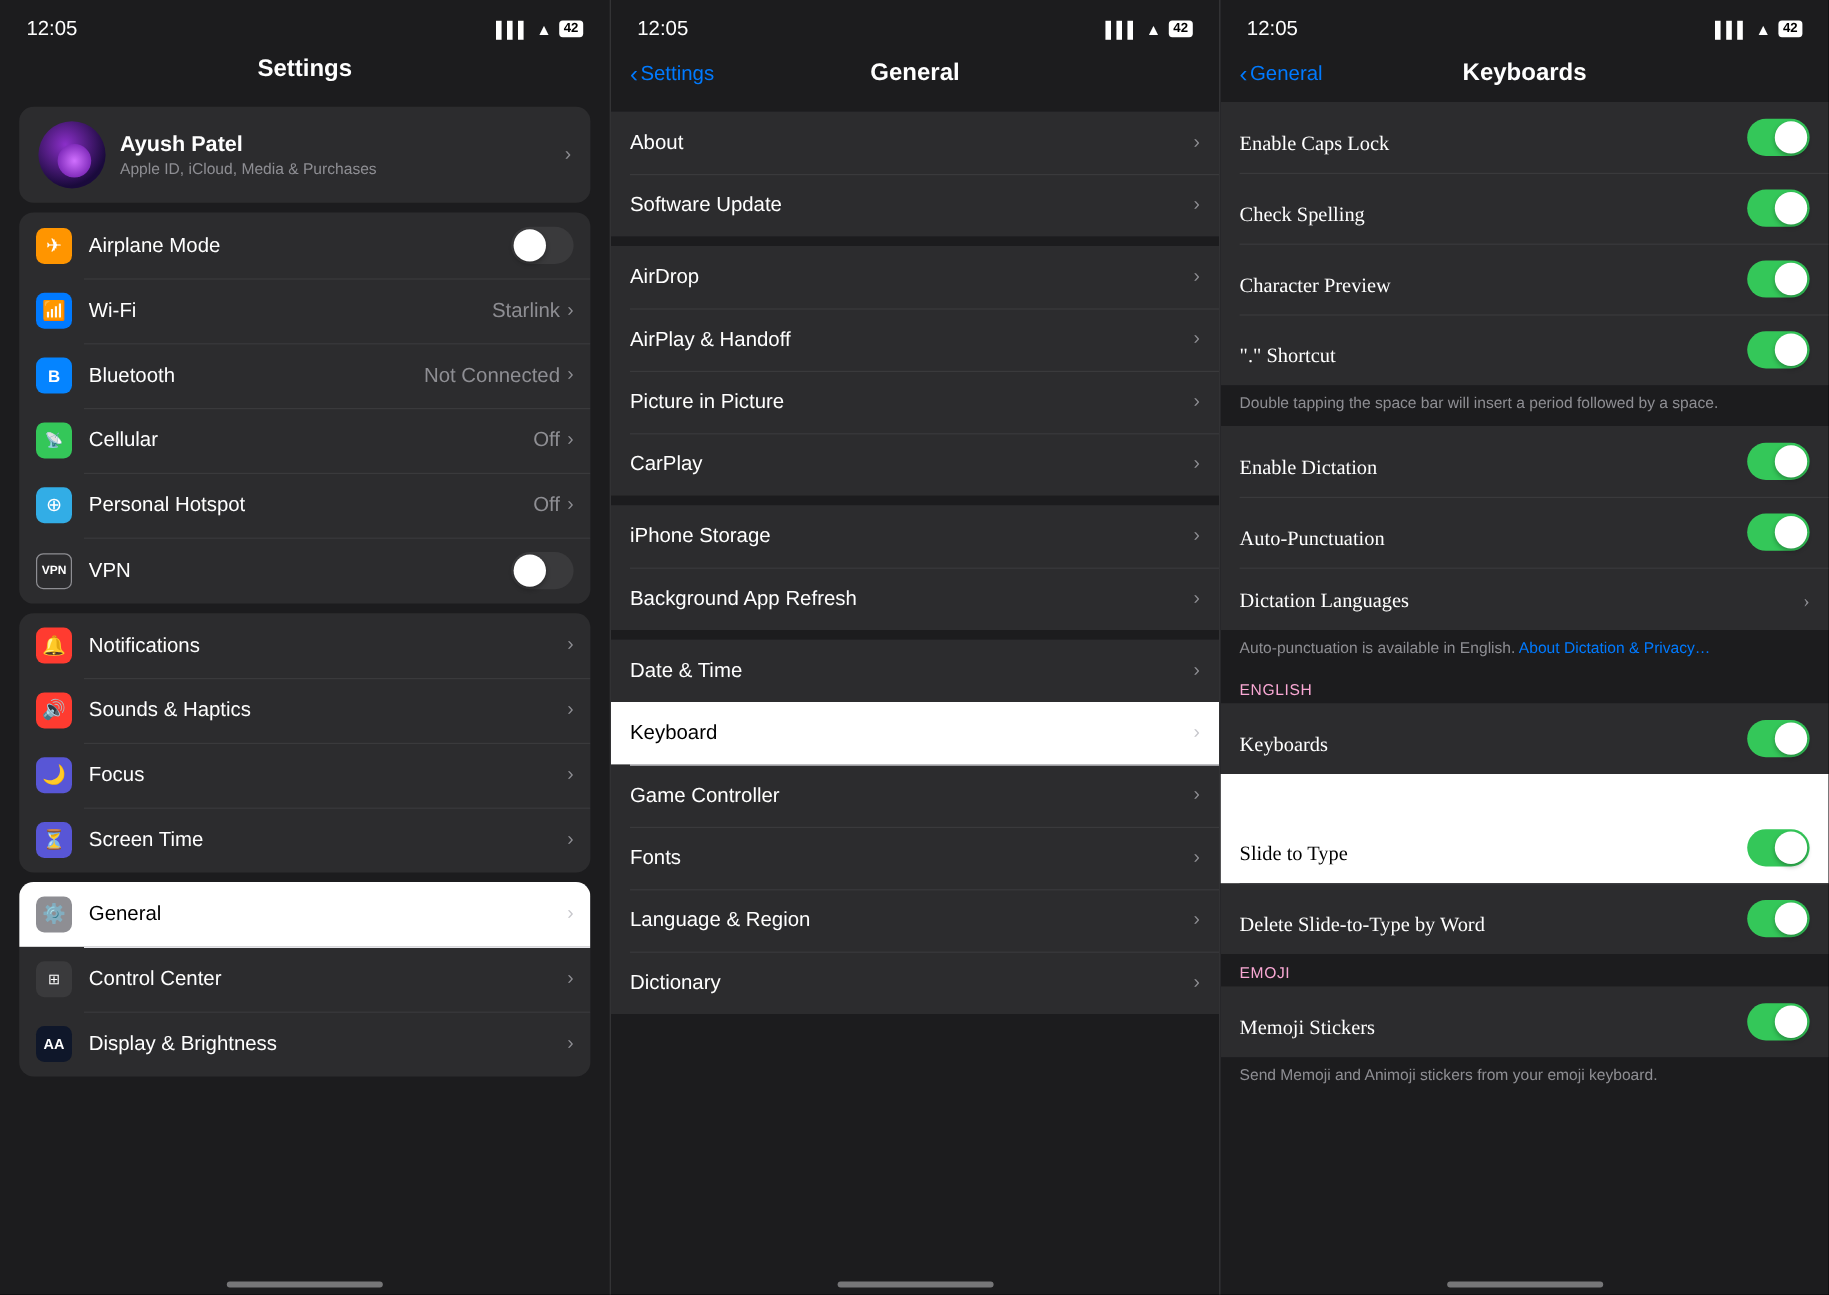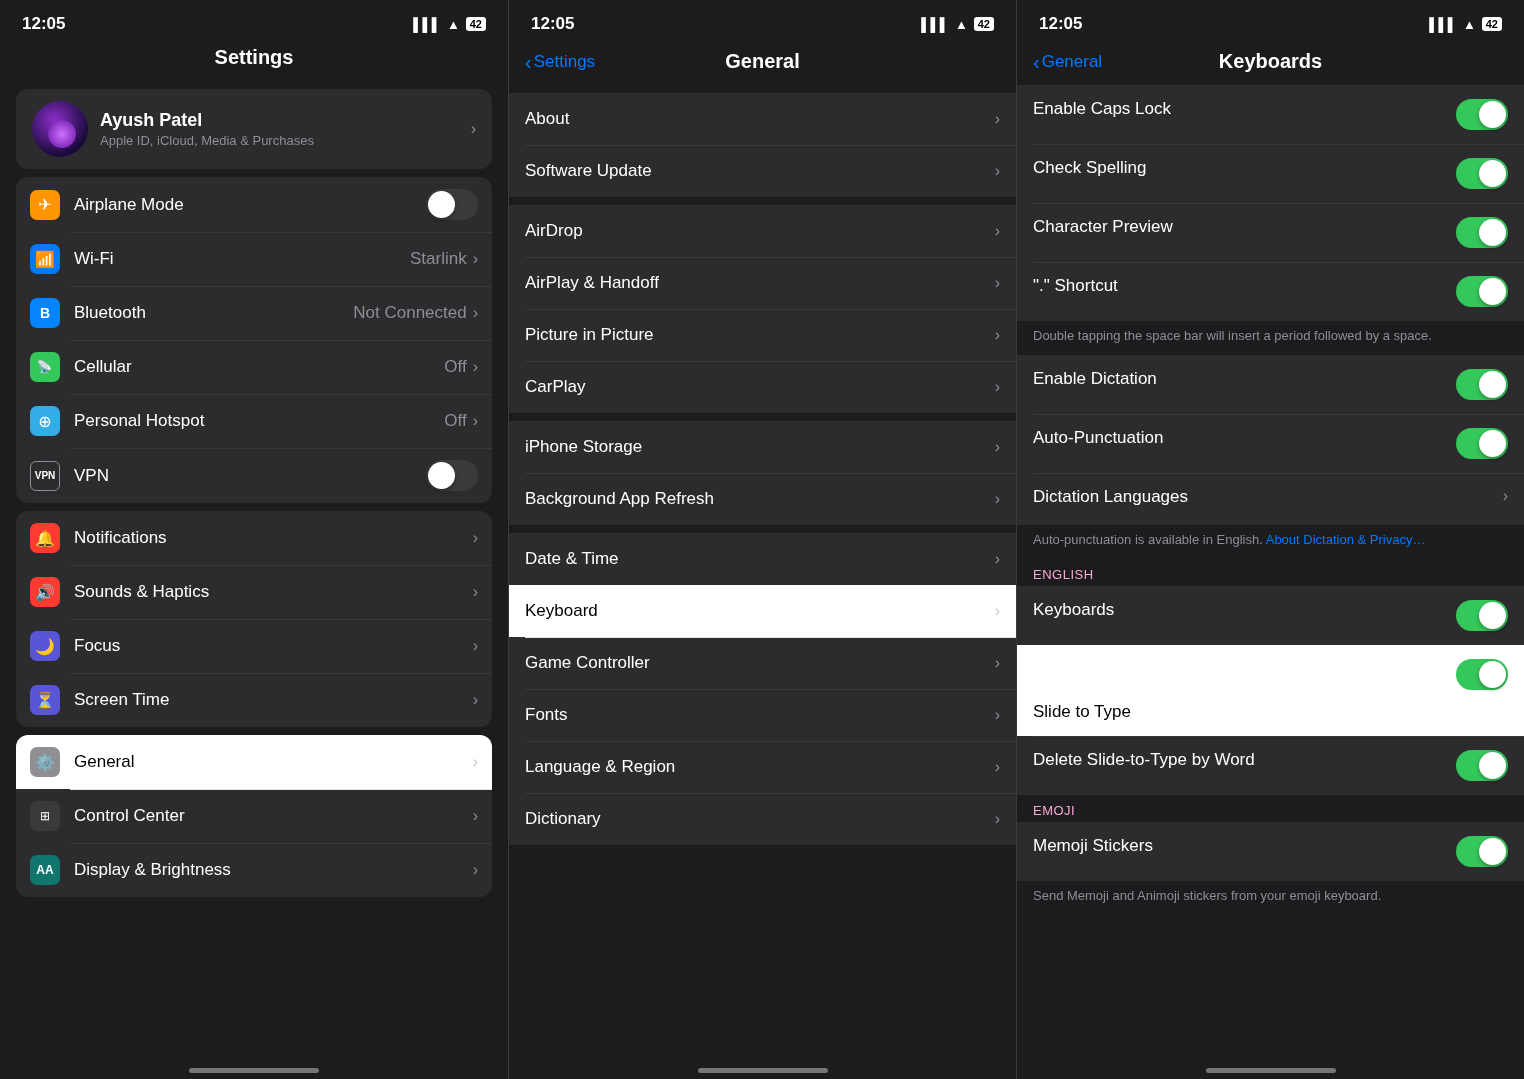--- a/index.html
+++ b/index.html
@@ -26,21 +26,21 @@
     
     .status-bar {
       display: flex;
       justify-content: space-between;
       align-items: center;
       padding: 14px 22px 8px;
       flex-shrink: 0;
     }
     .status-time {
       font-size: 17px;
-      font-weight: 700;
+      font-weight: 400;
       color: #fff;
     }
     .status-icons {
       display: flex;
       align-items: center;
       gap: 6px;
     }
     .status-icons span {
       color: #fff;
       font-size: 13px;
@@ -263,25 +263,26 @@
     }
 
     
     .kb-group {
       background: #2c2c2e;
       margin: 0;
       overflow: hidden;
     }
     .kb-row {
       display: flex;
-      align-items: flex-start;
+      align-items: flex-end;
       padding: 14px 16px;
       min-height: 52px;
       position: relative;
       cursor: pointer;
+      font-family: Liberation Serif, serif;
     }
     .kb-row:not(:last-child)::after {
       content: '';
       position: absolute;
       bottom: 0;
       left: 16px;
       right: 0;
       height: 0.5px;
       background: #3a3a3c;
     }
@@ -336,21 +337,21 @@
 
     
     .ic-orange { background: #ff9500; }
     .ic-blue { background: #007aff; }
     .ic-blue2 { background: #0584ff; }
     .ic-green { background: #34c759; }
     .ic-red { background: #ff3b30; }
     .ic-vpn { background: #2c2c2e; border: 1px solid #8e8e93; }
     .ic-gears { background: #8e8e93; }
     .ic-dark { background: #3a3a3c; }
-    .ic-aa { background: #0f766e; }
+    .ic-aa { background: #0f172a; }
 
     .nav-header-row {
       display: flex;
       align-items: center;
       justify-content: center;
       padding: 8px 16px 12px;
       position: relative;
       flex-shrink: 0;
     }
   </style>

